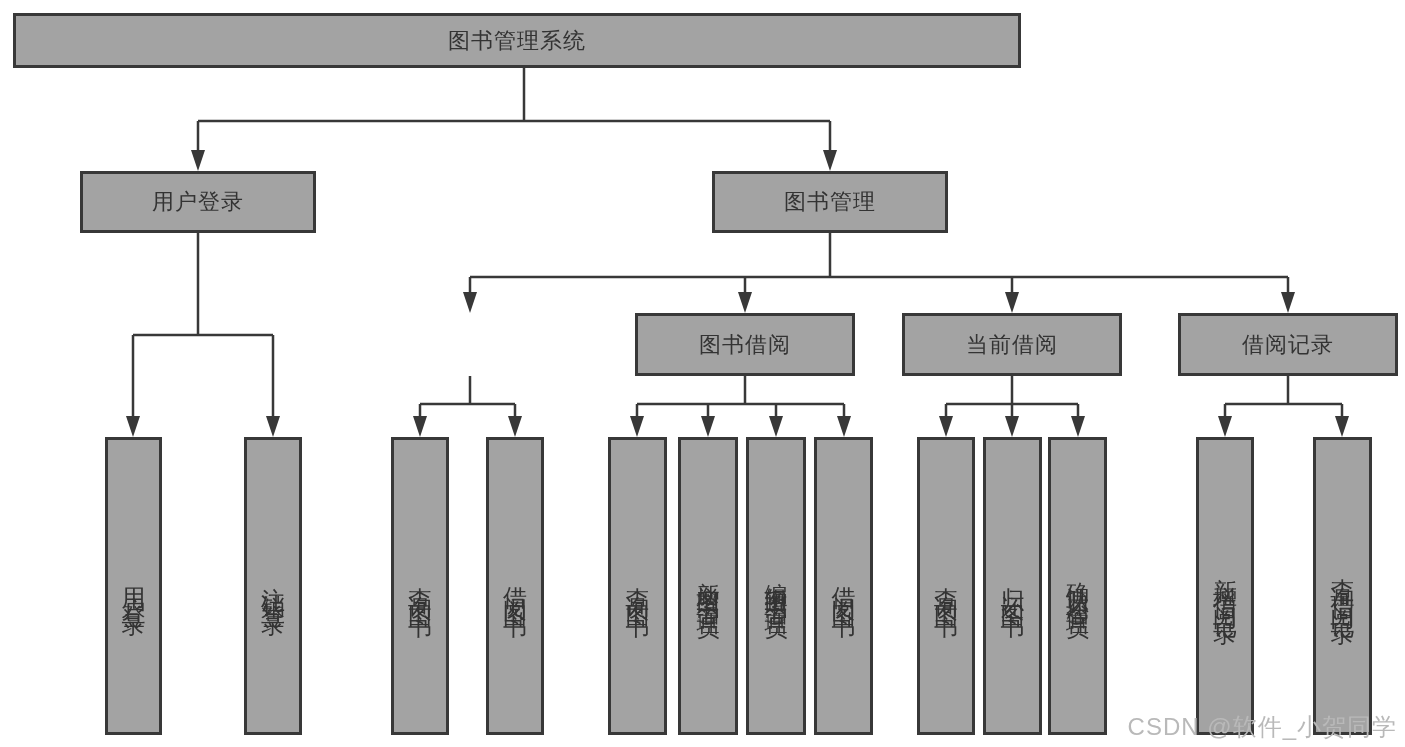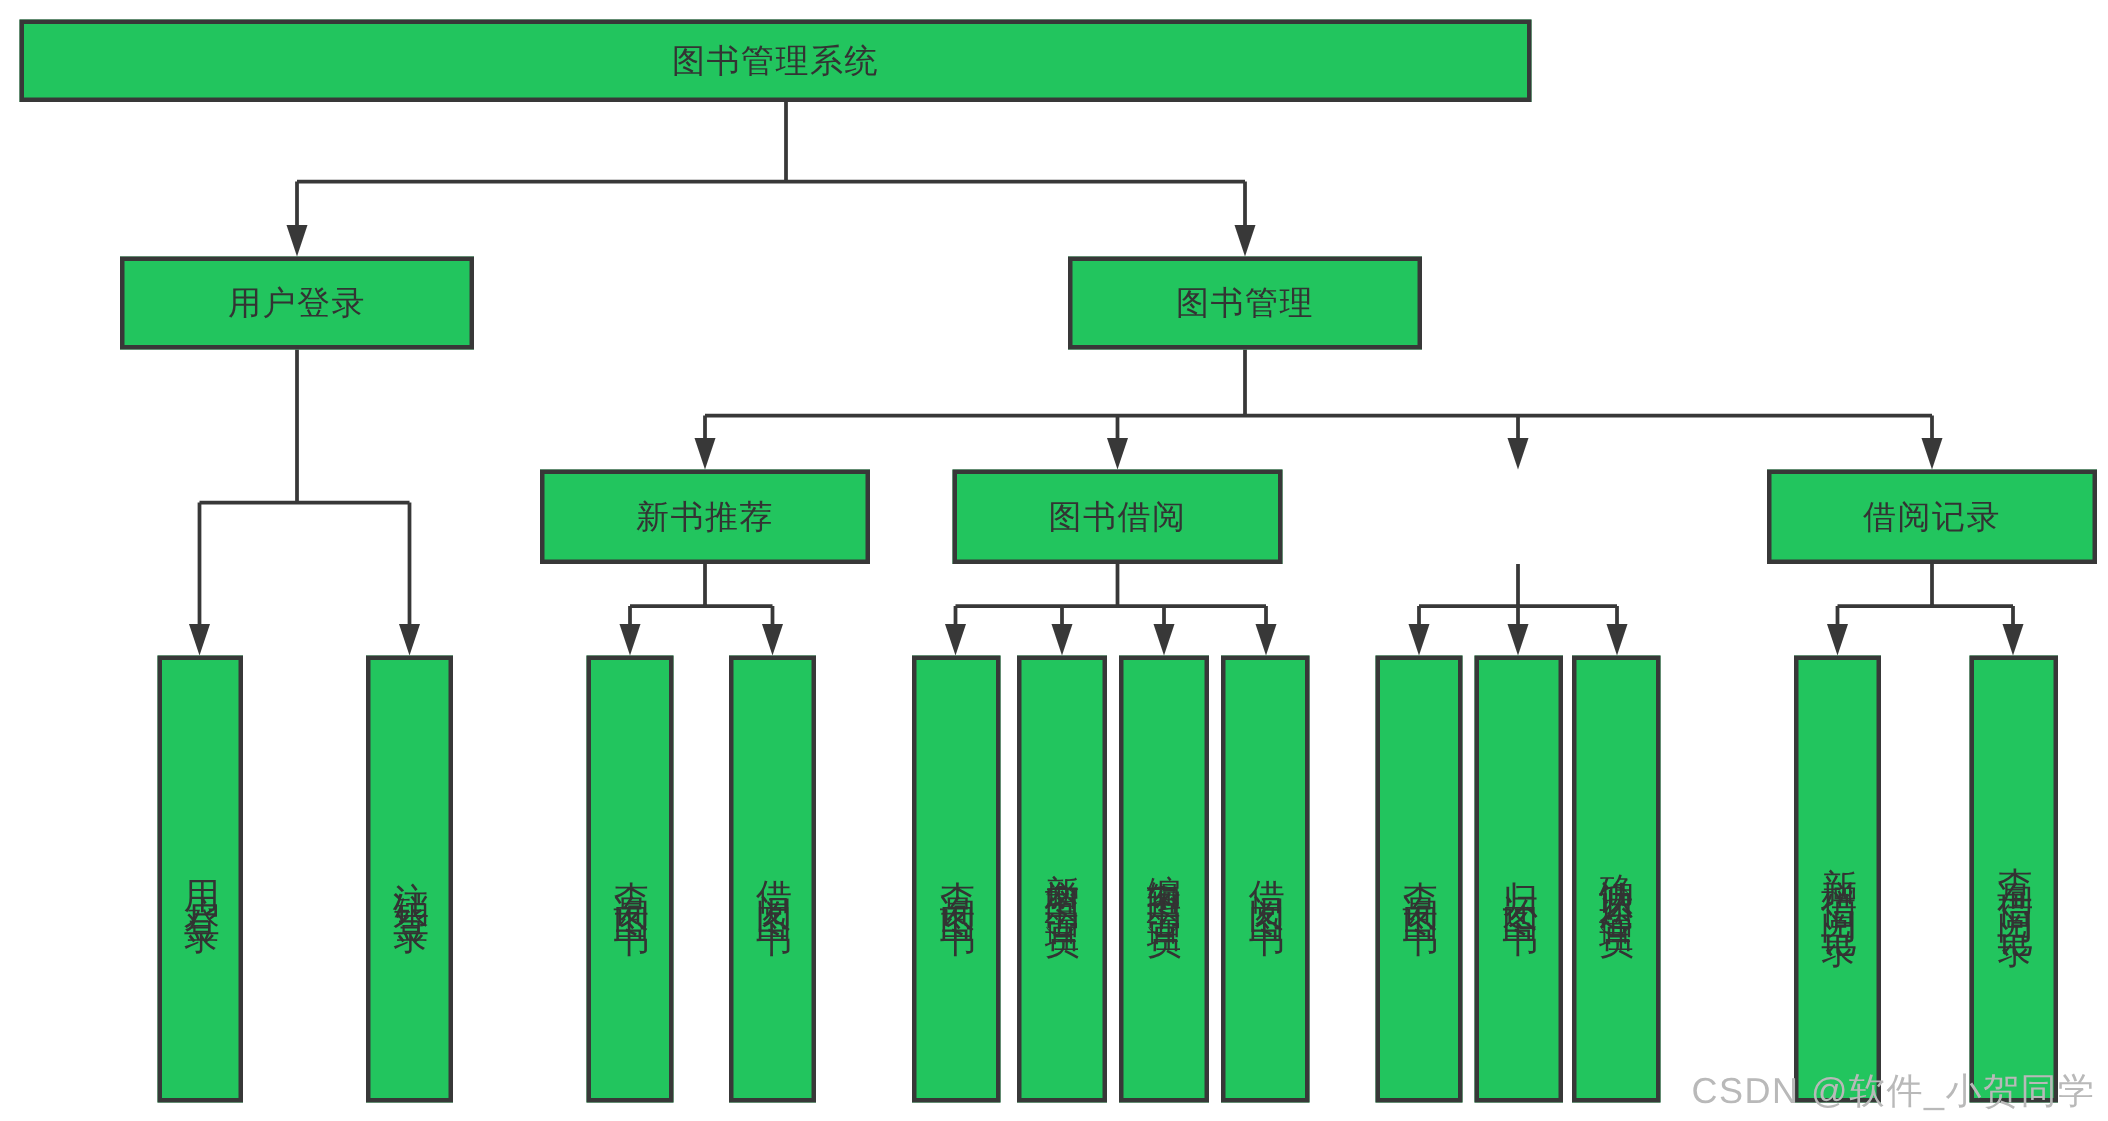--- a/index.html
+++ b/index.html
@@ -13,21 +13,21 @@
     color: #333333;
   }
   .wires {
     position: absolute;
     left: 0; top: 0;
   }
   .box {
     position: absolute;
     box-sizing: border-box;
     border: 3px solid #383838;
-    background: #22c55e;
+    background: #a3a3a3;
     display: flex;
     align-items: center;
     justify-content: center;
     text-align: center;
   }
   .h-box span {
     font-size: 22px;
     letter-spacing: 1px;
     white-space: nowrap;
     color: #333333;
@@ -108,25 +108,25 @@
     <span>图书管理系统</span>
   </div>
 
   <div class="box h-box lvl2" style="left:80px;">
     <span>用户登录</span>
   </div>
   <div class="box h-box lvl2" style="left:712px;justify-content:center;">
     <span>图书管理</span>
   </div>
 
-  <div class="box h-box lvl3" style="left:360px;">
-    <span>新书推荐</span>
-  </div>
   <div class="box h-box lvl3" style="left:635px;">
     <span>图书借阅</span>
+  </div>
+  <div class="box h-box lvl3" style="left:902px;">
+    <span>当前借阅</span>
   </div>
   <div class="box h-box lvl3" style="left:1178px;">
     <span>借阅记录</span>
   </div>
 
   <div class="box leaf" style="left:105px;width:57px;">
     <span>用户登录</span>
   </div>
   <div class="box leaf" style="left:244px;width:58px;">
     <span>注销登录</span>

